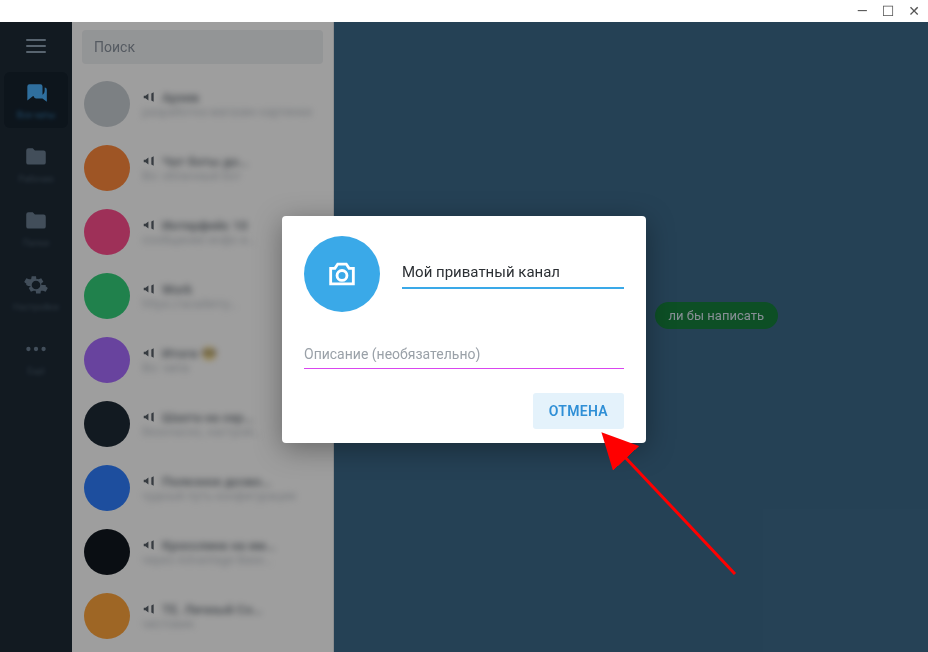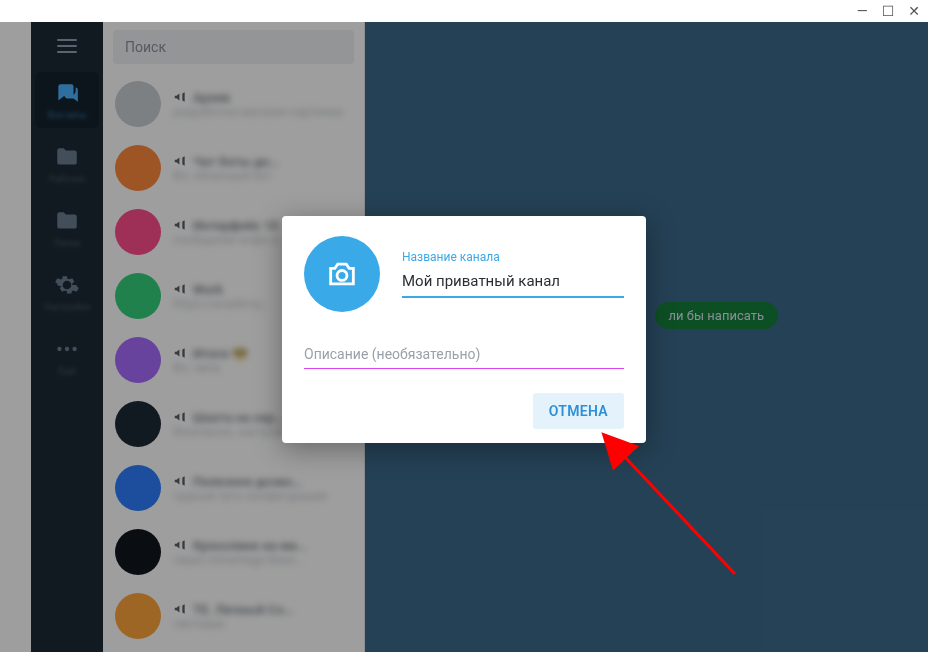--- a/index.html
+++ b/index.html
@@ -4,21 +4,21 @@
 <style>
   * { box-sizing: border-box; margin: 0; padding: 0; font-family: -apple-system, BlinkMacSystemFont, "Segoe UI", Roboto, Arial, sans-serif; }
   html, body { width: 928px; height: 652px; overflow: hidden; }
   body { background: #fff; position: relative; }
 
   
   .titlebar { height: 22px; background: #fff; display: flex; justify-content: flex-end; align-items: center; padding: 0 8px; gap: 14px; color: #555; }
   .titlebar span { font-size: 14px; cursor: default; line-height: 1; }
 
   
-  .app { display: flex; height: 630px; width: 928px; position: relative; padding-left: 31px; }
+  .app { display: flex; height: 630px; width: 928px; position: relative; }
 
   
   .rail { width: 72px; background: #1d2a36; display: flex; flex-direction: column; align-items: center; padding-top: 6px; gap: 8px; }
   .hamburger { width: 36px; height: 36px; display: flex; align-items: center; justify-content: center; color: #8fa2b4; cursor: pointer; }
   .hamburger .bars, .hamburger .bars::before, .hamburger .bars::after { content: ""; display: block; width: 20px; height: 2px; background: #8fa2b4; border-radius: 1px; position: relative; }
   .hamburger .bars::before { position: absolute; top: -6px; }
   .hamburger .bars::after  { position: absolute; top:  6px; }
   .rail-item { width: 64px; height: 56px; border-radius: 6px; display: flex; flex-direction: column; align-items: center; justify-content: center; color: #6b7f92; font-size: 9px; gap: 4px; cursor: pointer; }
   .rail-item.active { background: #15222e; color: #4db4ff; }
   .rail-item svg { width: 26px; height: 26px; }
@@ -238,21 +238,20 @@
 
 <div class="modal">
   <div class="modal-row1">
     <div class="photo-btn">
       <svg viewBox="0 0 24 24" fill="none" stroke="#fff" stroke-width="2">
         <path d="M4 8h3l2-3h6l2 3h3v11H4z" fill="none"></path>
           <circle cx="12" cy="13" r="3.5" fill="none"></circle>
       </svg>
     </div>
     <div class="name-field">
-      <div class="name-label">Название канала</div>
       <input class="name-input" value="Мой приватный канал" style="">
     </div>
   </div>
   <input class="desc-input" placeholder="Описание (необязательно)" style="">
   <div class="actions">
     <button class="btn primary">ОТМЕНА</button>
   </div>
 </div>
 
 <svg class="arrow-svg" width="928" height="652">

